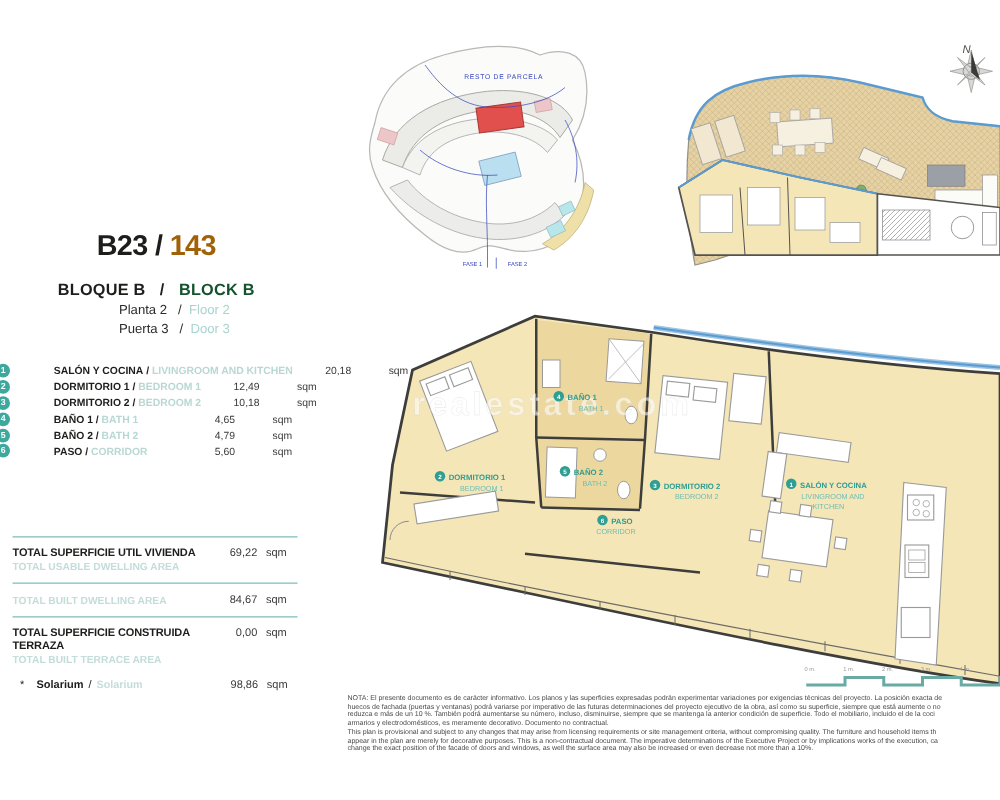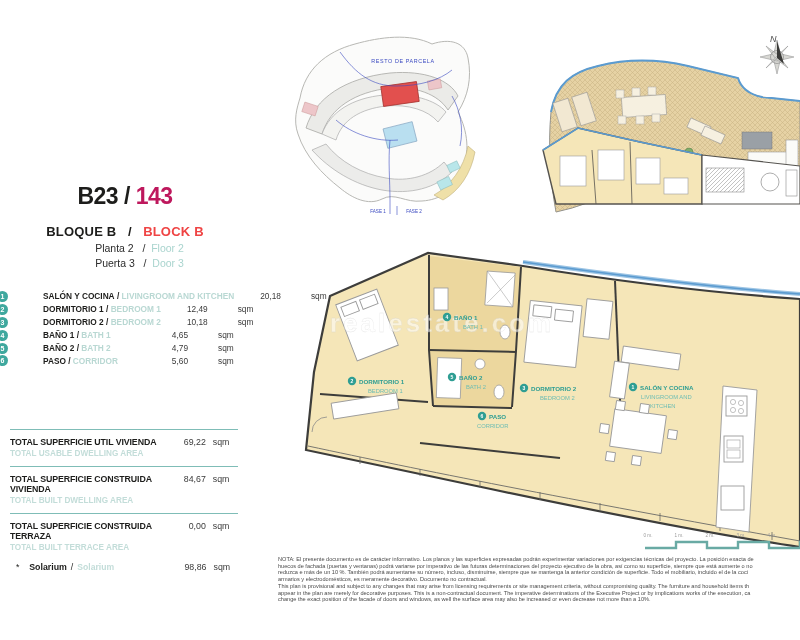--- a/index.html
+++ b/index.html
@@ -7,23 +7,23 @@
     width:800px;height:640px;position:relative;overflow:hidden;
     background:#ffffff;
     font-family:"Liberation Sans", sans-serif;
     -webkit-font-smoothing:antialiased;
   }
   .abs{position:absolute;}
 
   
   .panel{left:0;top:183px;width:250px;}
   .unit-line{text-align:center;font-weight:bold;font-size:23px;letter-spacing:-0.5px;color:#1d1d1b;}
-  .unit-line .lt{color:#be185d;}
+  .unit-line .lt{color:#a16207;}
   .block-line{text-align:center;font-weight:bold;font-size:13px;margin-top:14px;color:#1d1d1b;letter-spacing:0.2px;}
-  .block-line .lt{color:#ef4444;margin-top:32px;}
+  .block-line .lt{color:#14532d;margin-top:32px;}
   .fd-line{text-align:center;font-size:10.5px;color:#2c2c2c;margin-top:3px;padding-left:29px;}
   .fd-line .lt{color:#a9d4ce;}
 
   .rooms{left:0;top:290px;width:250px;}
   .room-row{display:flex;align-items:center;height:12.9px;position:relative;gap:26px;}
   .num-badge{
     width:11px;height:11px;border-radius:50%;background:#3fa89e;color:#fff;
     font-size:7px;font-weight:bold;display:flex;align-items:center;justify-content:center;
     margin-left:-3px;flex:0 0 11px;
   }
@@ -347,21 +347,20 @@
     <div class="tlabels">
       <div class="tlab-es">TOTAL SUPERFICIE UTIL VIVIENDA</div>
       <div class="tlab-en">TOTAL USABLE DWELLING AREA</div>
     </div>
     <span class="tval">69,22</span>
     <span class="tunit">sqm</span>
   </div>
   <div class="tdiv"></div>
   <div class="tblock">
     <div class="tlabels">
-      <div class="tlab-es">TOTAL SUPERFICIE CONSTRUIDA VIVIENDA</div>
       <div class="tlab-en">TOTAL BUILT DWELLING AREA</div>
     </div>
     <span class="tval">84,67</span>
     <span class="tunit">sqm</span>
   </div>
   <div class="tdiv"></div>
   <div class="tblock">
     <div class="tlabels">
       <div class="tlab-es">TOTAL SUPERFICIE CONSTRUIDA TERRAZA</div>
       <div class="tlab-en">TOTAL BUILT TERRACE AREA</div>

